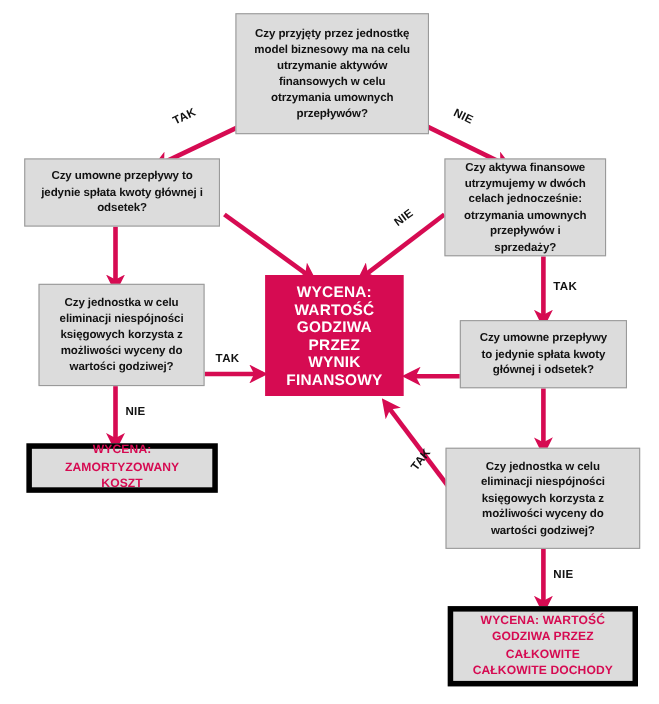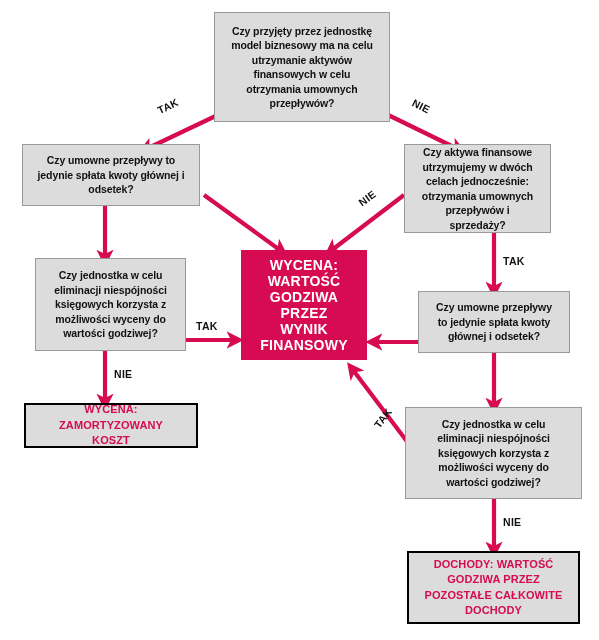--- a/index.html
+++ b/index.html
@@ -42,21 +42,21 @@
     background: #d60b52;
     border: none;
     color: #ffffff;
     font-weight: bold;
     font-size: 14px;
     line-height: 16px;
     letter-spacing: 0.2px;
   }
   .node-result {
     background: #dcdcdc;
-    border: 2px solid #000000;
+    border: 5px solid #000000;
     color: #d60b52;
     font-weight: bold;
     font-size: 11px;
     line-height: 15.5px;
     letter-spacing: 0.1px;
   }
   .node p {
     margin: 8px;
     padding: 0 6px;
   }
@@ -133,21 +133,21 @@
 
 <div class="node node-accent" style="left:241px; top:250px; width:126px; height:110px;">
   <p>WYCENA: WARTOŚĆ GODZIWA PRZEZ WYNIK FINANSOWY</p>
 </div>
 
 <div class="node node-result" style="left:24px; top:403px; width:174px; height:45px;">
   <p>WYCENA: ZAMORTYZOWANY KOSZT</p>
 </div>
 
 <div class="node node-result" style="left:407px; top:551px; width:173px; height:73px;">
-  <p>DOCHODY: WARTOŚĆ GODZIWA PRZEZ POZOSTAŁE CAŁKOWITE DOCHODY</p>
+  <p>WYCENA: WARTOŚĆ GODZIWA PRZEZ CAŁKOWITE CAŁKOWITE DOCHODY</p>
 </div>
 
 <div class="edge-label" style="left:157px; top:100px; transform:rotate(-26deg);">TAK</div>
 
 <div class="edge-label" style="left:412px; top:100px; transform:rotate(26deg);">NIE</div>
 
 <div class="edge-label" style="left:114px; top:222px;"></div>
 
 <div class="edge-label" style="left:226px; top:192px; transform:rotate(36deg);"></div>
 

